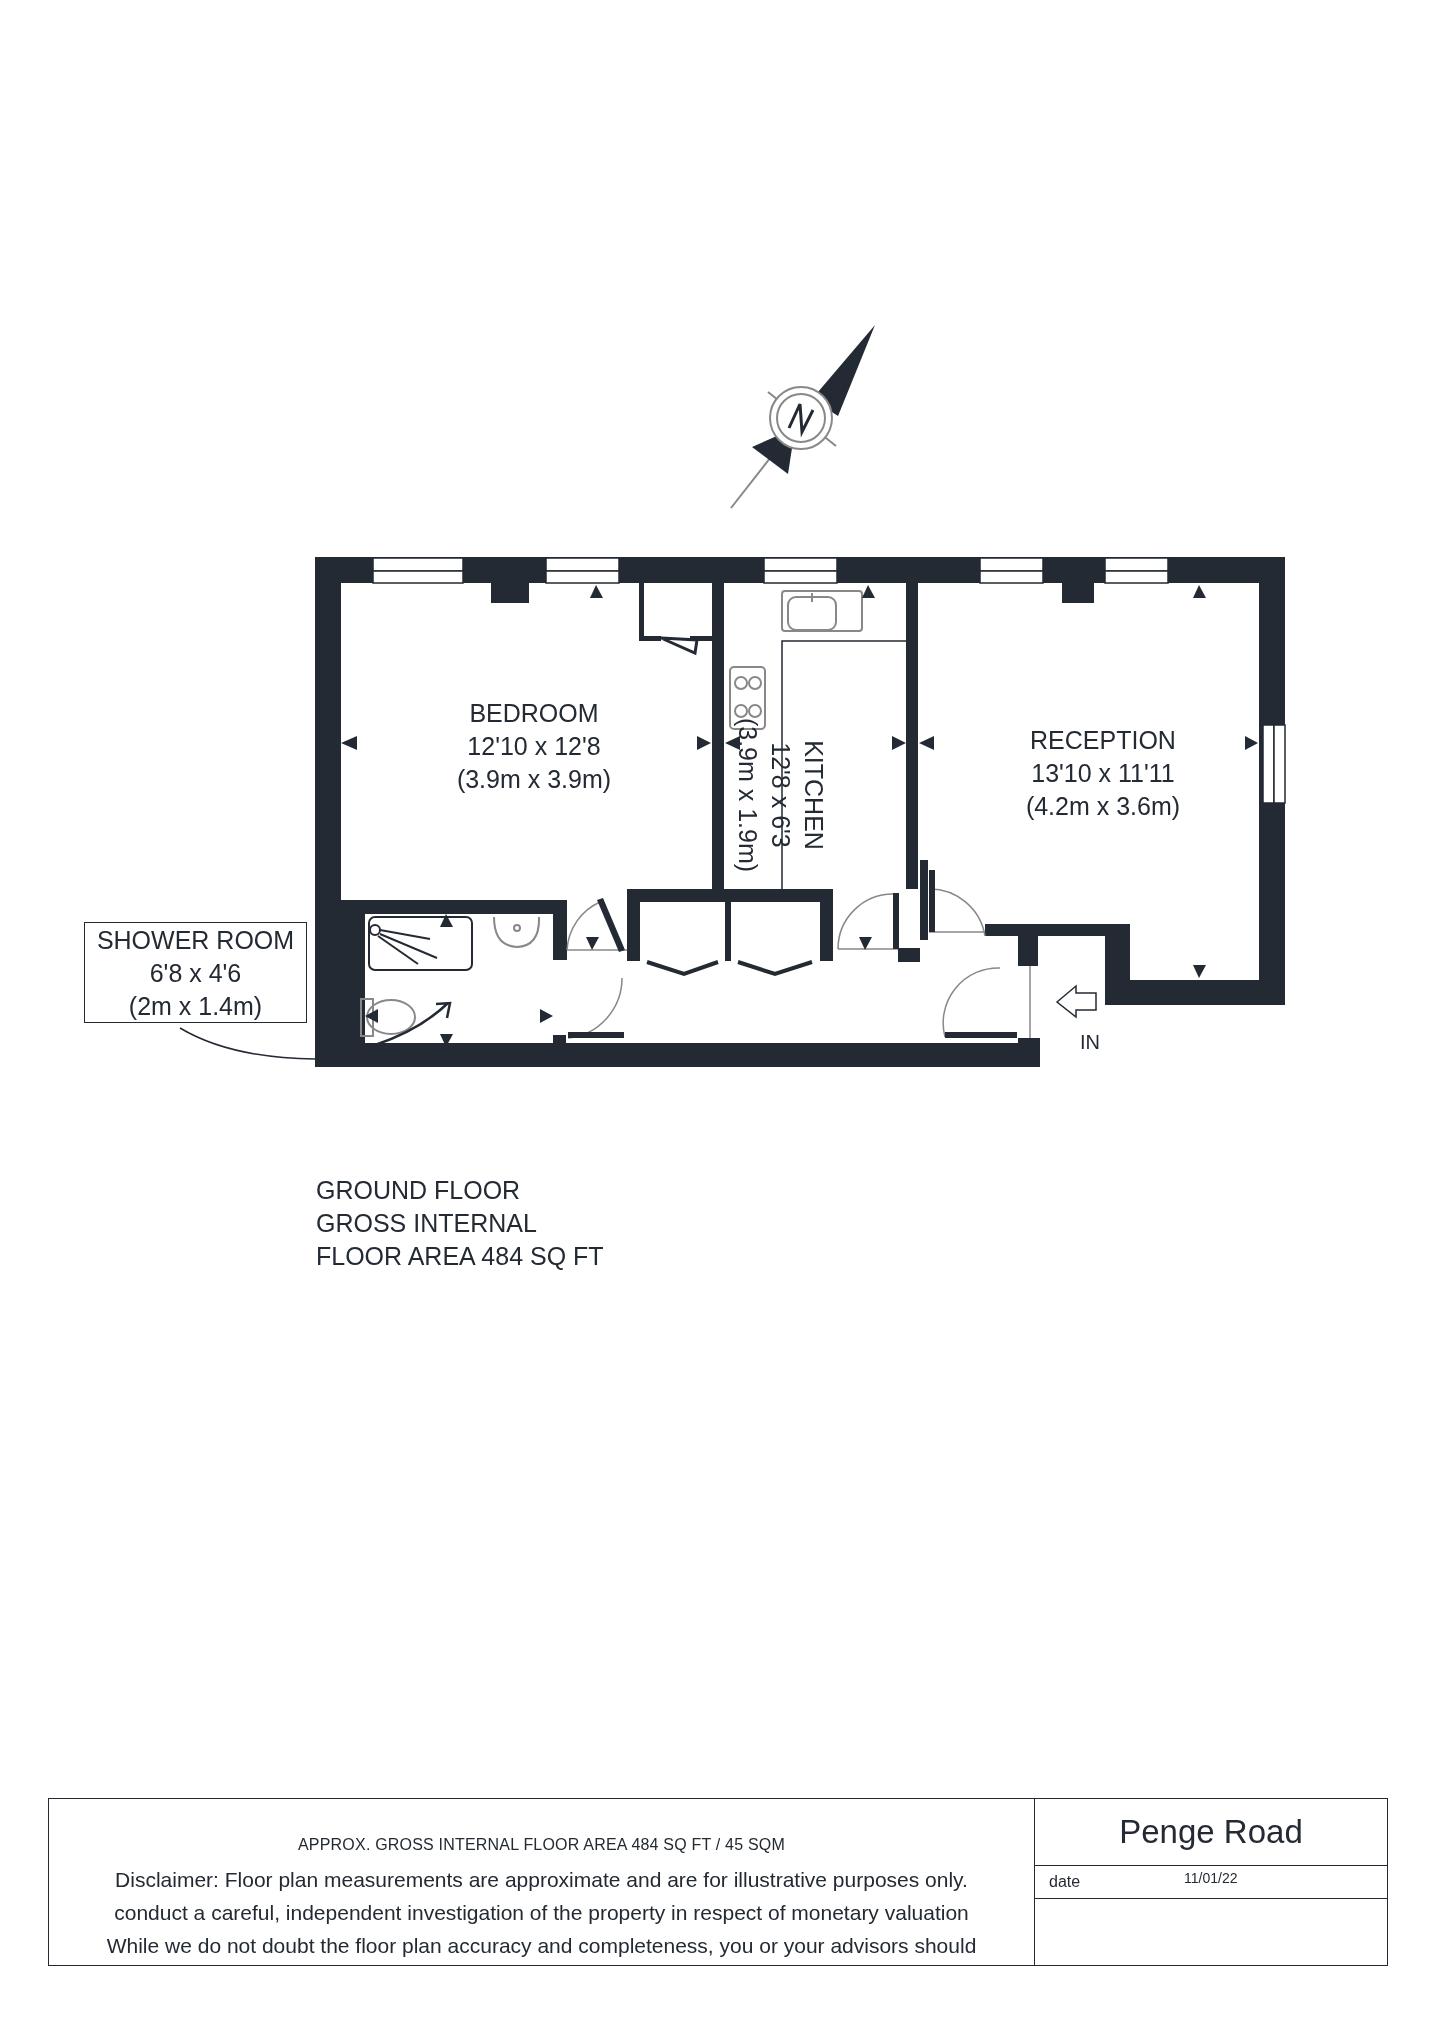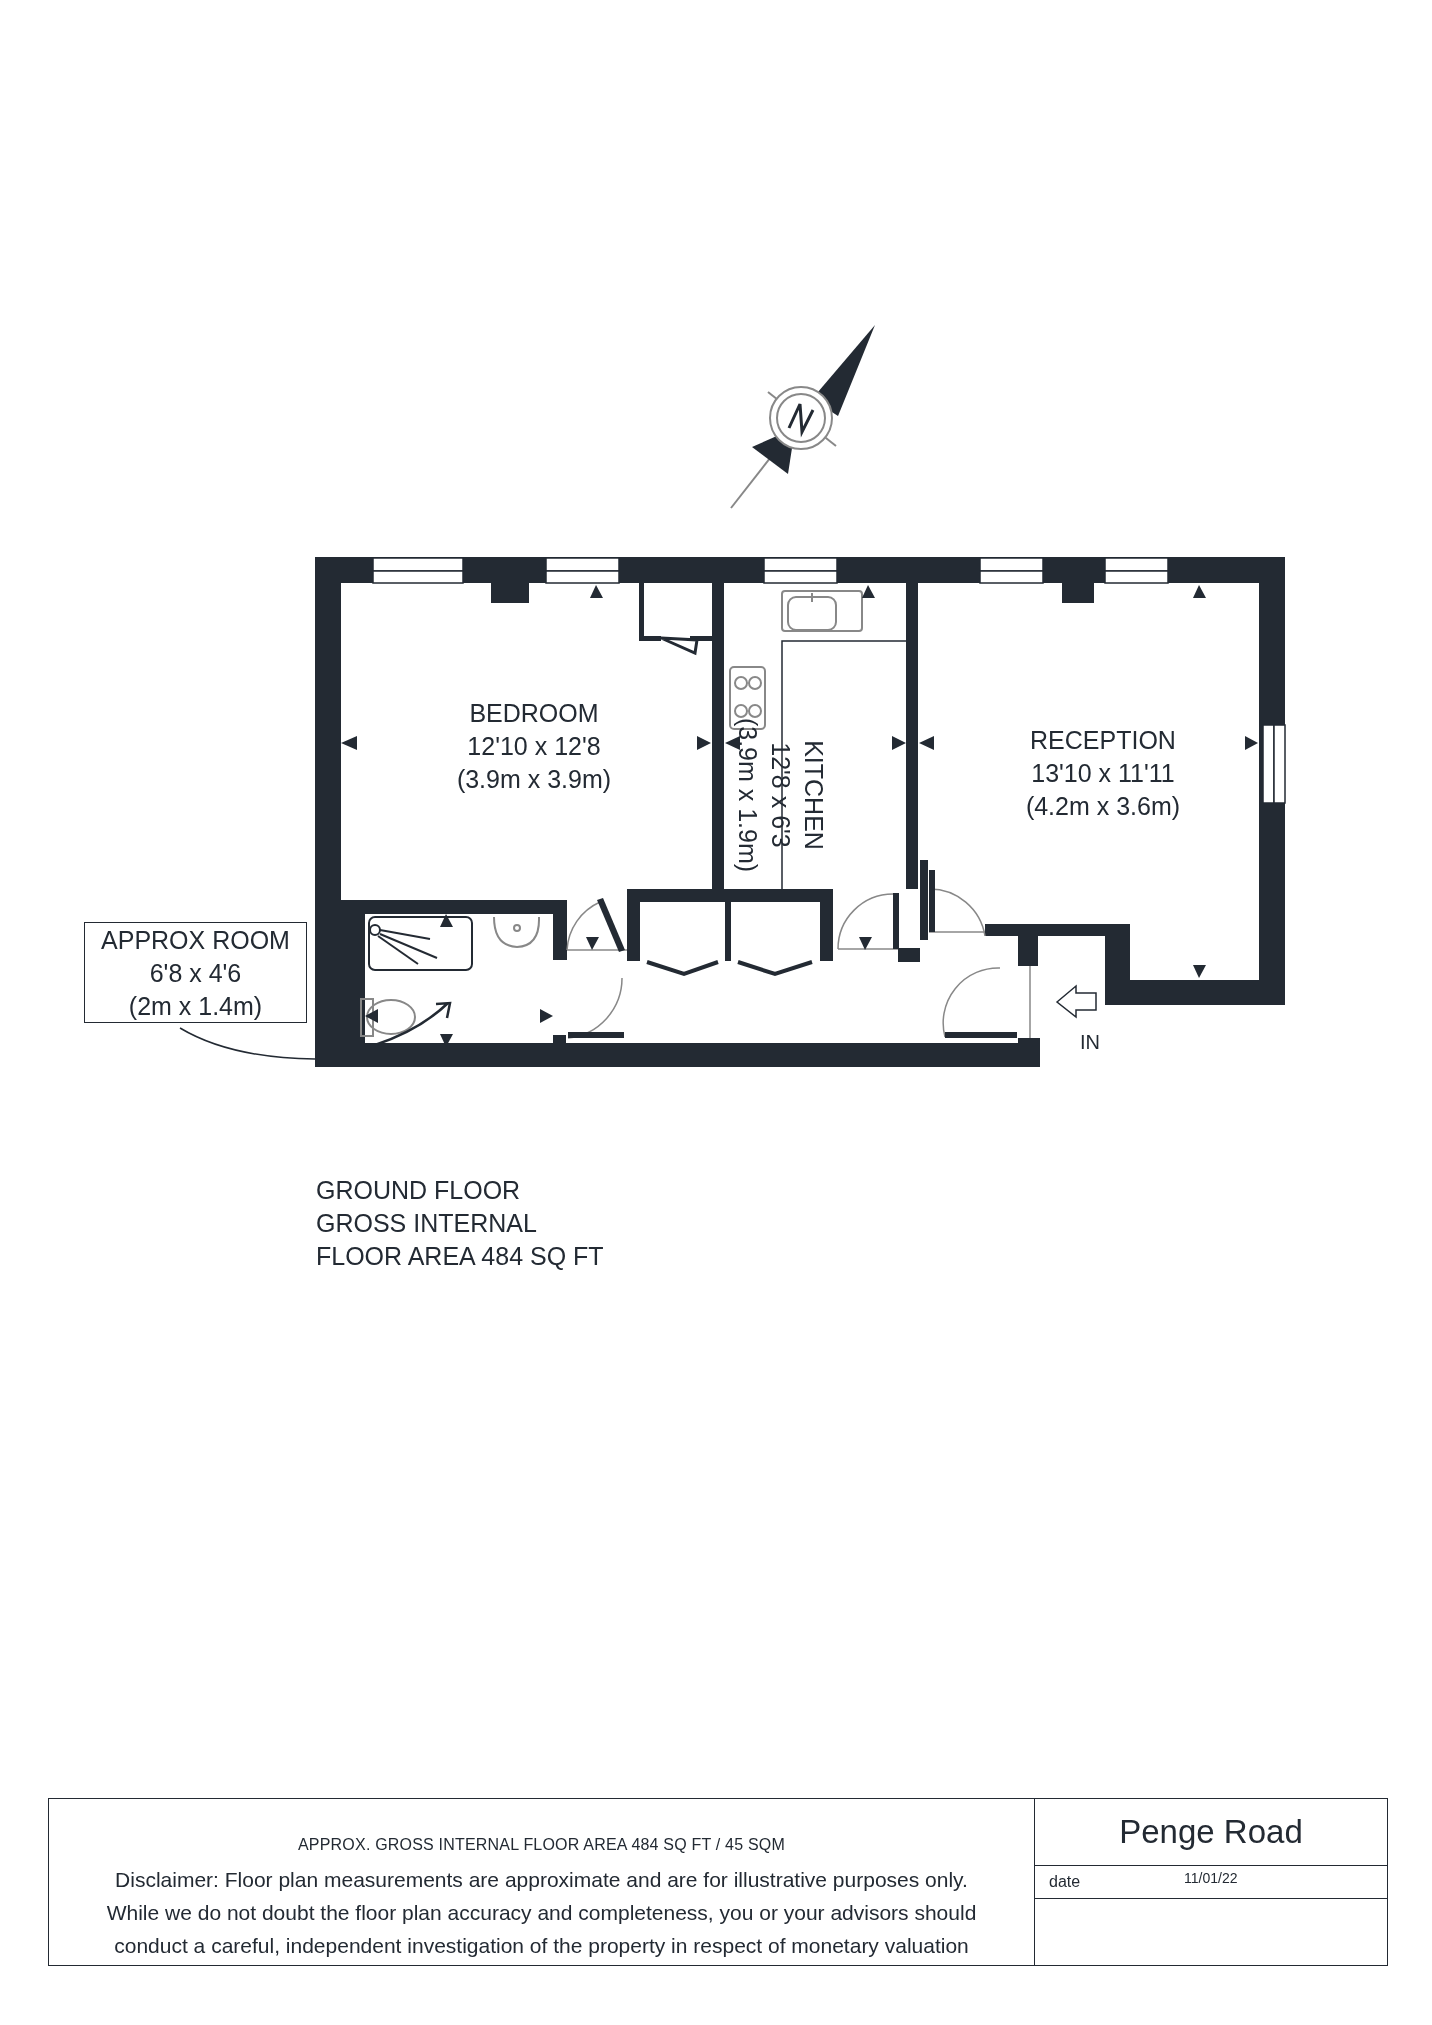--- a/index.html
+++ b/index.html
@@ -185,40 +185,40 @@
   <span>(3.9m x 1.9m)</span>
 </div>
 
 <div class="room-label" style="left:1003px; top:724px; width:200px;">
   <span>RECEPTION</span>
   <span>13'10 x 11'11</span>
   <span>(4.2m x 3.6m)</span>
 </div>
 
 <div class="shower-box">
-  <span>APPROX ROOM</span>
+  <span>SHOWER ROOM</span>
   <span>6'8 x 4'6</span>
   <span>(2m x 1.4m)</span>
 </div>
 
 <div class="in-label">IN</div>
 
 <div class="floor-summary">
   <span>GROUND FLOOR</span>
   <span>GROSS INTERNAL</span>
   <span>FLOOR AREA 484 SQ FT</span>
 </div>
 
 <div class="footer">
   <div class="footer-left">
     <div class="footer-area">APPROX. GROSS INTERNAL FLOOR AREA 484 SQ FT / 45 SQM</div>
     <div class="footer-disc">
       <div>Disclaimer: Floor plan measurements are approximate and are for illustrative purposes only.</div>
+      <div>conduct a careful, independent investigation of the property in respect of monetary valuation</div>
       <div>While we do not doubt the floor plan accuracy and completeness, you or your advisors should</div>
-      <div>conduct a careful, independent investigation of the property in respect of monetary valuation</div>
     </div>
   </div>
   <div class="footer-right">
     <div class="addr">Penge Road</div>
     <div class="daterow">
       <span class="dl">date</span>
       <span class="dv">11/01/22</span>
     </div>
   </div>
 </div>

